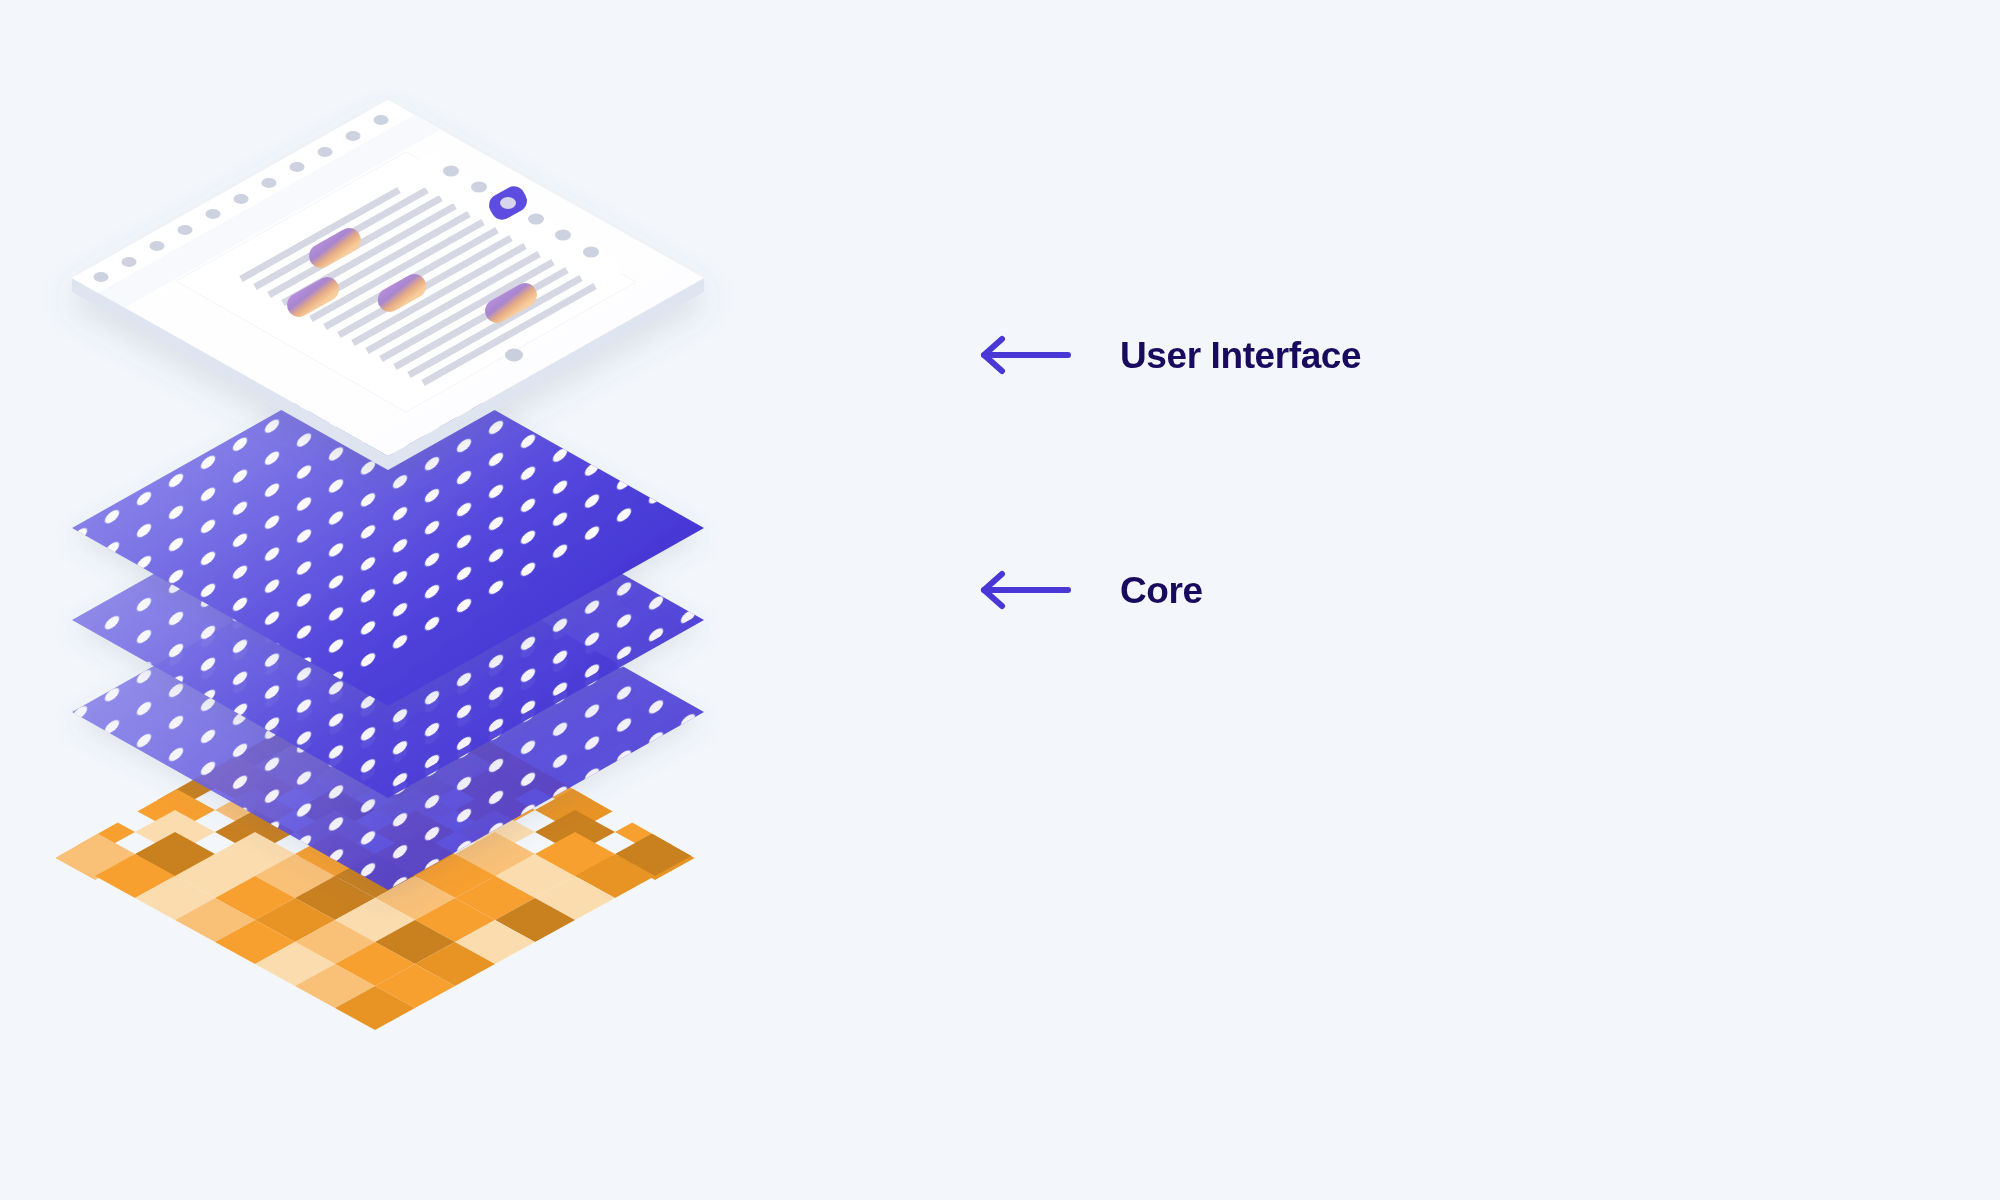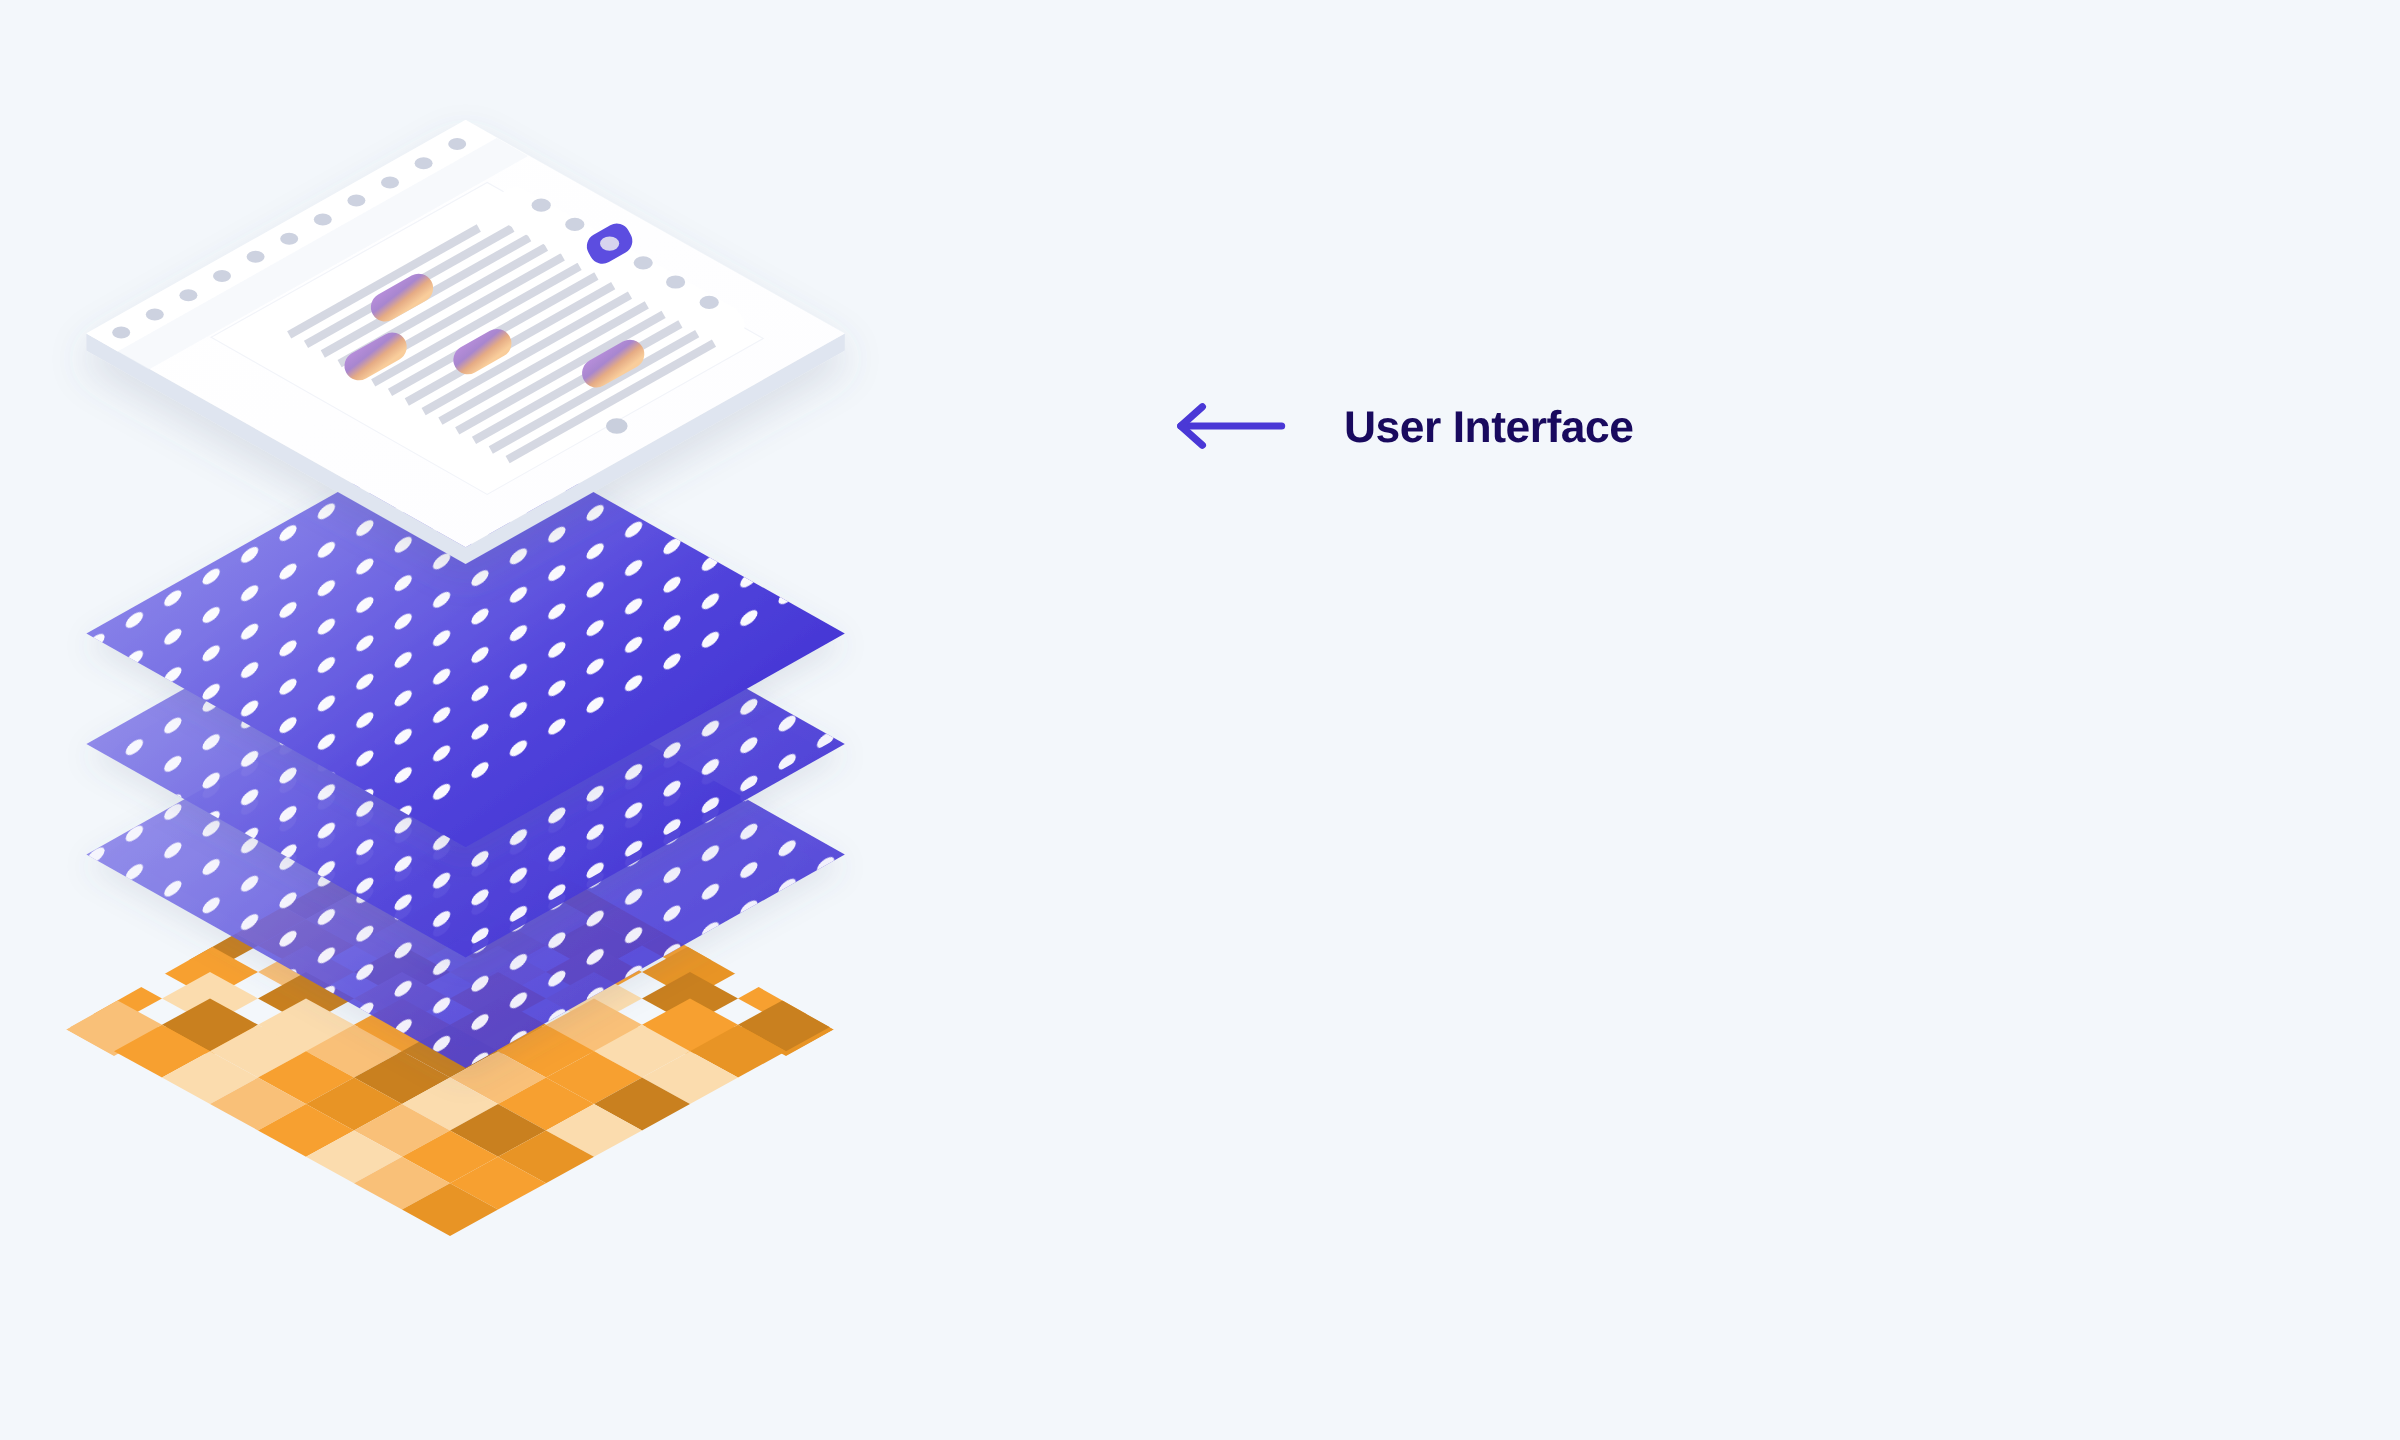--- a/index.html
+++ b/index.html
@@ -372,16 +372,25 @@
     <div class="anno-row" id="row-0">
       <svg class="anno-arrow" viewBox="0 0 110 40">
         <g stroke="#4a38d6" stroke-width="6" fill="none" stroke-linecap="round" stroke-linejoin="round">
           <line x1="20" y1="20" x2="104" y2="20"></line>
           <polyline points="38,4 20,20 38,36"></polyline>
         </g>
       </svg>
       <div class="anno-label">User Interface</div>
     </div>
 
+    <div class="anno-row" id="row-1">
+      <svg class="anno-arrow" viewBox="0 0 110 40">
+        <g stroke="#4a38d6" stroke-width="6" fill="none" stroke-linecap="round" stroke-linejoin="round">
+          <line x1="20" y1="20" x2="104" y2="20"></line>
+          <polyline points="38,4 20,20 38,36"></polyline>
+        </g>
+      </svg>
+      <div class="anno-label">Core</div>
+    </div>
 
 
   </div>
 </div>
 
 </body></html>

